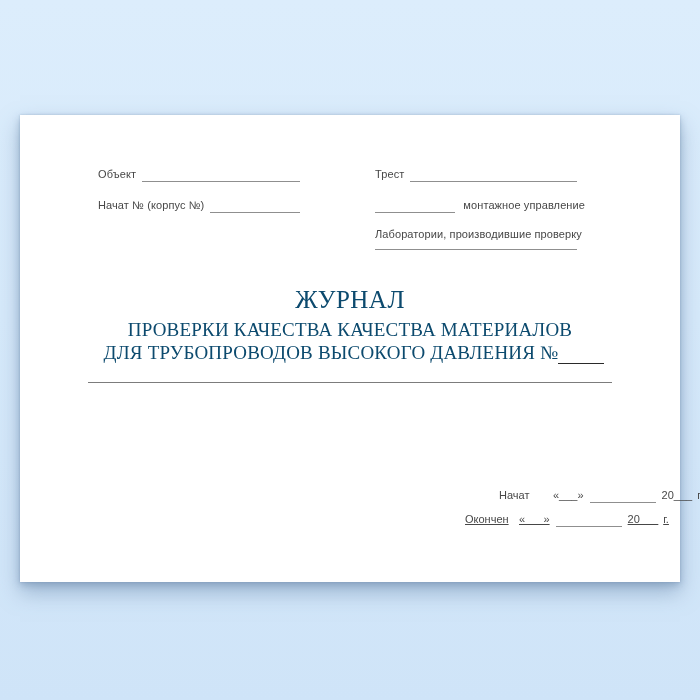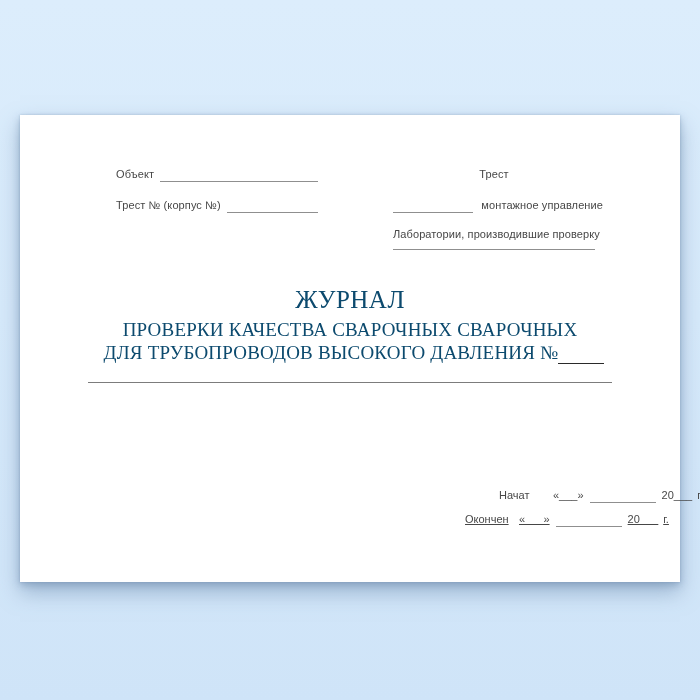--- a/index.html
+++ b/index.html
@@ -15,27 +15,26 @@
     width: 660px; height: 467px;
     background: #ffffff;
     box-shadow: 0 10px 20px rgba(100,130,165,0.50),
                 0 3px 7px  rgba(100,130,165,0.40),
                 0 0 2px    rgba(100,130,165,0.35);
   }
   .abs { position: absolute; }
   
   .frow {
     display: flex;
-    align-items: center;
+    align-items: flex-start;
     font-size: 11px;
     line-height: 15px;
     color: #474747;
     letter-spacing: 0.1px;
     white-space: nowrap;
-    margin-left: 18px;
   }
   .blank {
     border-bottom: 1px solid #8f8f8f;
     height: 11px;
     align-self: flex-end;
   }
   .blank.grow { flex: 1 1 auto; margin-left: 6px; }
   .left-col  { left: 78px;  width: 202px; }
   .right-col { left: 355px; width: 210px; }
   
@@ -82,41 +81,41 @@
 </head>
 <body>
 
 <div class="page">
 
   <div class="abs frow left-col" style="top:52px;">
     <span>Объект</span>
     <span class="blank grow"></span>
   </div>
   <div class="abs frow left-col" style="top:83px;">
-    <span>Трест № (корпус №)</span>
+    <span>Начат № (корпус №)</span>
     <span class="blank grow"></span>
   </div>
 
-  <div class="abs frow right-col" style="top:52px; width:202px;flex-direction:column;">
+  <div class="abs frow right-col" style="top:52px; width:202px;">
     <span>Трест</span>
     <span class="blank grow"></span>
   </div>
   <div class="abs frow right-col" style="top:112px;">
     <span>Лаборатории, производившие проверку</span>
   </div>
   <div class="abs frow right-col" style="top:83px;">
     <span class="blank" style="width:96px; margin-right:8px;"></span>
     <span>монтажное управление</span>
   </div>
   <div class="abs frow right-col" style="top:124px; width:202px;">
     <span class="blank" style="width:202px; margin-left:0;"></span>
   </div>
 
   <div class="abs title-wrap title-main" style="top:170px;">ЖУРНАЛ</div>
-  <div class="abs title-wrap title-sub" style="top:203px;">ПРОВЕРКИ КАЧЕСТВА СВАРОЧНЫХ СВАРОЧНЫХ</div>
+  <div class="abs title-wrap title-sub" style="top:203px;">ПРОВЕРКИ КАЧЕСТВА КАЧЕСТВА МАТЕРИАЛОВ</div>
   <div class="abs title-wrap title-sub" style="top:226px;padding-left:8px;">
     <span class="title-line3">
       <span>ДЛЯ ТРУБОПРОВОДОВ ВЫСОКОГО ДАВЛЕНИЯ №</span>
         <span class="num-blank"></span>
     </span>
   </div>
   <div class="abs rule" style="top:267px;"></div>
 
   <div class="abs foot-row" style="left:459px; top:373px;padding-left:20px;">
     <span class="foot-label">Начат</span>

